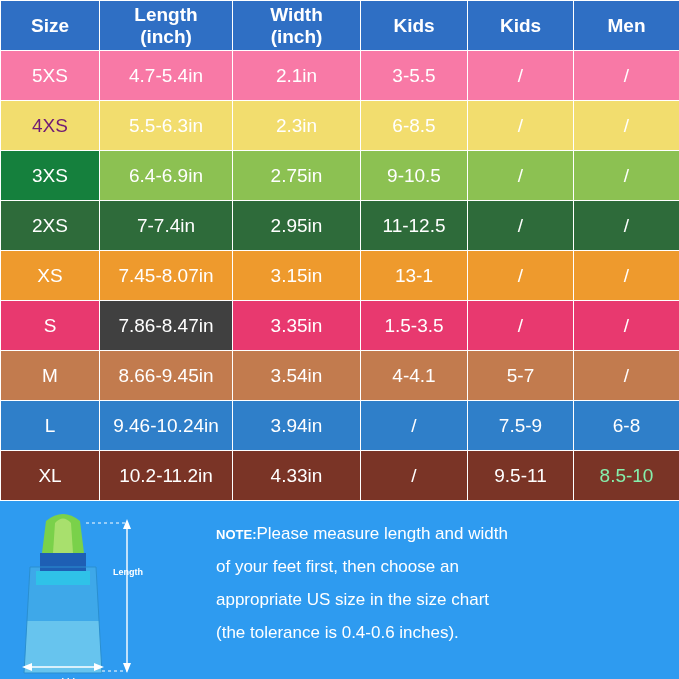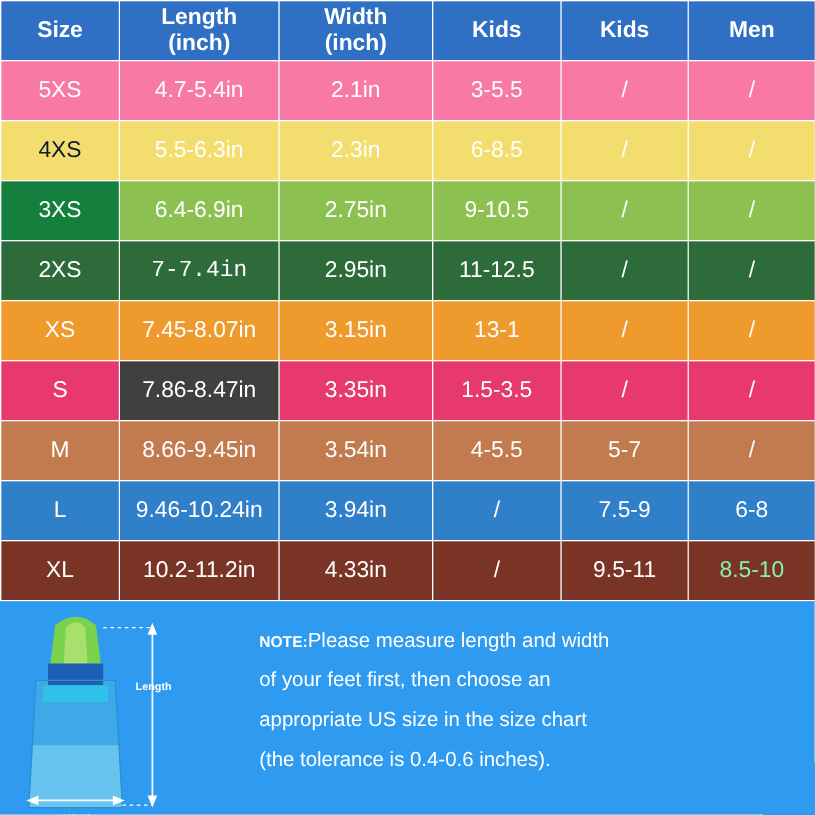--- a/index.html
+++ b/index.html
@@ -139,38 +139,38 @@
     <tbody id="table-body">
         <tr>
           <td class="size-cell" style="background: rgb(248, 121, 166); color: rgb(255, 255, 255);">5XS</td>
           <td style="background: rgb(248, 121, 166); color: rgb(255, 255, 255);">4.7-5.4in</td>
           <td style="background: rgb(248, 121, 166); color: rgb(255, 255, 255);">2.1in</td>
           <td style="background: rgb(248, 121, 166); color: rgb(255, 255, 255);">3-5.5</td>
           <td style="background: rgb(248, 121, 166); color: rgb(255, 255, 255);">/</td>
           <td style="background: rgb(248, 121, 166); color: rgb(255, 255, 255);">/</td>
         </tr>
         <tr>
-          <td class="size-cell" style="background: rgb(242, 221, 110); color: #0f172a;">4XS</td>
+          <td class="size-cell" style="background: rgb(242, 221, 110); color: #701a75;">4XS</td>
           <td style="background: rgb(242, 221, 110); color: rgb(255, 255, 255);">5.5-6.3in</td>
           <td style="background: rgb(242, 221, 110); color: rgb(255, 255, 255);">2.3in</td>
           <td style="background: rgb(242, 221, 110); color: rgb(255, 255, 255);">6-8.5</td>
           <td style="background: rgb(242, 221, 110); color: rgb(255, 255, 255);">/</td>
           <td style="background: rgb(242, 221, 110); color: rgb(255, 255, 255);">/</td>
         </tr>
         <tr>
           <td class="size-cell" style="background: #15803d; color: rgb(255, 255, 255);">3XS</td>
           <td style="background: rgb(140, 193, 82); color: rgb(255, 255, 255);">6.4-6.9in</td>
           <td style="background: rgb(140, 193, 82); color: rgb(255, 255, 255);">2.75in</td>
           <td style="background: rgb(140, 193, 82); color: rgb(255, 255, 255);">9-10.5</td>
           <td style="background: rgb(140, 193, 82); color: rgb(255, 255, 255);">/</td>
           <td style="background: rgb(140, 193, 82); color: rgb(255, 255, 255);">/</td>
         </tr>
         <tr>
           <td class="size-cell" style="background: rgb(46, 107, 58); color: rgb(255, 255, 255);">2XS</td>
-          <td style="background: rgb(46, 107, 58); color: rgb(255, 255, 255); font-family: Liberation Mono, monospace;">7-7.4in</td>
+          <td style="background: rgb(46, 107, 58); color: rgb(255, 255, 255);">7-7.4in</td>
           <td style="background: rgb(46, 107, 58); color: rgb(255, 255, 255);">2.95in</td>
           <td style="background: rgb(46, 107, 58); color: rgb(255, 255, 255);">11-12.5</td>
           <td style="background: rgb(46, 107, 58); color: rgb(255, 255, 255);">/</td>
           <td style="background: rgb(46, 107, 58); color: rgb(255, 255, 255);">/</td>
         </tr>
         <tr>
           <td class="size-cell" style="background: rgb(238, 154, 45); color: rgb(255, 255, 255);">XS</td>
           <td style="background: rgb(238, 154, 45); color: rgb(255, 255, 255);">7.45-8.07in</td>
           <td style="background: rgb(238, 154, 45); color: rgb(255, 255, 255);">3.15in</td>
           <td style="background: rgb(238, 154, 45); color: rgb(255, 255, 255);">13-1</td>
@@ -182,21 +182,21 @@
           <td style="background: #404040; color: rgb(255, 255, 255);">7.86-8.47in</td>
           <td style="background: rgb(232, 57, 111); color: rgb(255, 255, 255);">3.35in</td>
           <td style="background: rgb(232, 57, 111); color: rgb(255, 255, 255);">1.5-3.5</td>
           <td style="background: rgb(232, 57, 111); color: rgb(255, 255, 255);">/</td>
           <td style="background: rgb(232, 57, 111); color: rgb(255, 255, 255);">/</td>
         </tr>
         <tr>
           <td class="size-cell" style="background: rgb(194, 123, 78); color: rgb(255, 255, 255);">M</td>
           <td style="background: rgb(194, 123, 78); color: rgb(255, 255, 255);">8.66-9.45in</td>
           <td style="background: rgb(194, 123, 78); color: rgb(255, 255, 255);">3.54in</td>
-          <td style="background: rgb(194, 123, 78); color: rgb(255, 255, 255);">4-5.5</td>
+          <td style="background: rgb(194, 123, 78); color: rgb(255, 255, 255);">4-4.1</td>
           <td style="background: rgb(194, 123, 78); color: rgb(255, 255, 255);">5-7</td>
           <td style="background: rgb(194, 123, 78); color: rgb(255, 255, 255);">/</td>
         </tr>
         <tr>
           <td class="size-cell" style="background: rgb(47, 127, 201); color: rgb(255, 255, 255);">L</td>
           <td style="background: rgb(47, 127, 201); color: rgb(255, 255, 255);">9.46-10.24in</td>
           <td style="background: rgb(47, 127, 201); color: rgb(255, 255, 255);">3.94in</td>
           <td style="background: rgb(47, 127, 201); color: rgb(255, 255, 255);">/</td>
           <td style="background: rgb(47, 127, 201); color: rgb(255, 255, 255);">7.5-9</td>
           <td style="background: rgb(47, 127, 201); color: rgb(255, 255, 255);">6-8</td>

